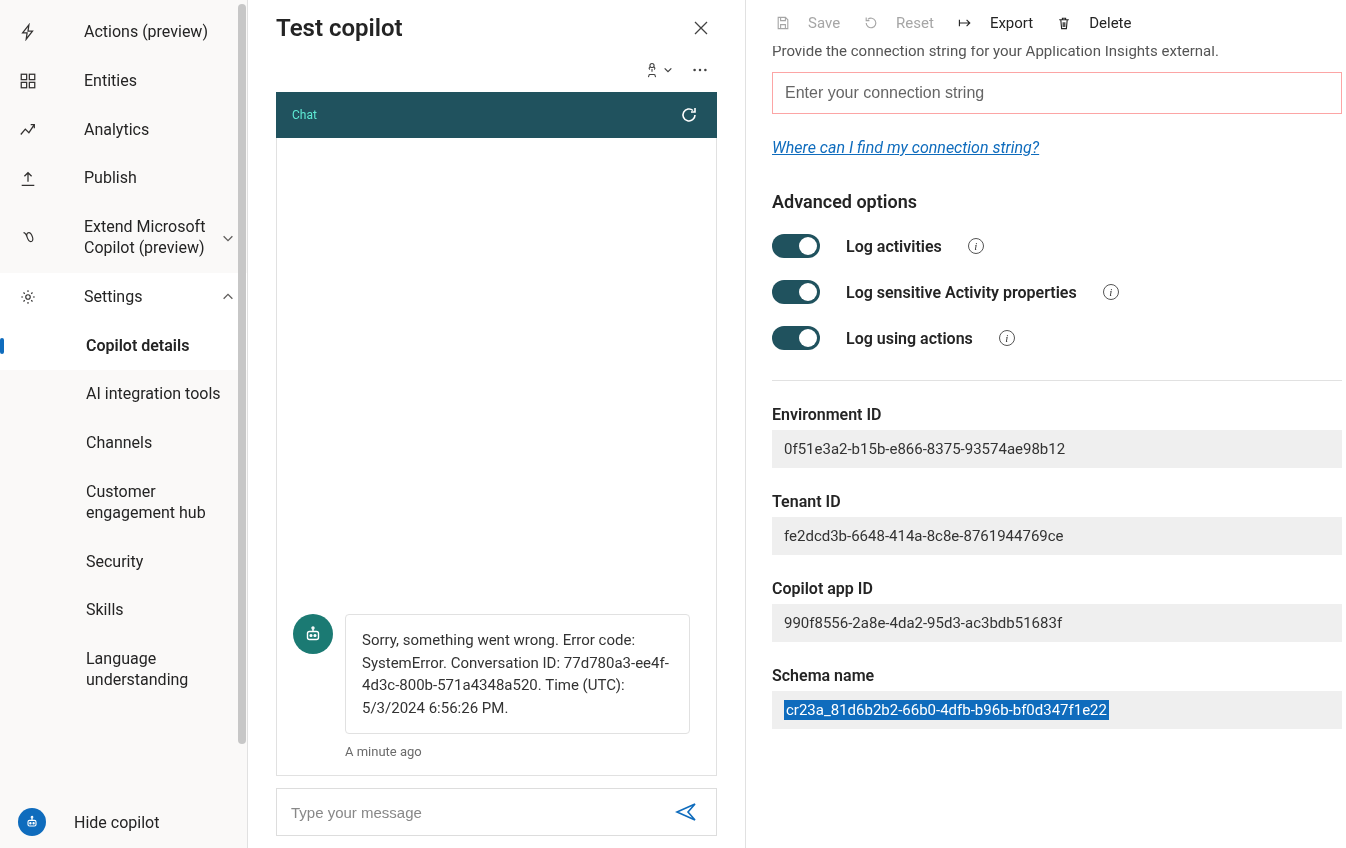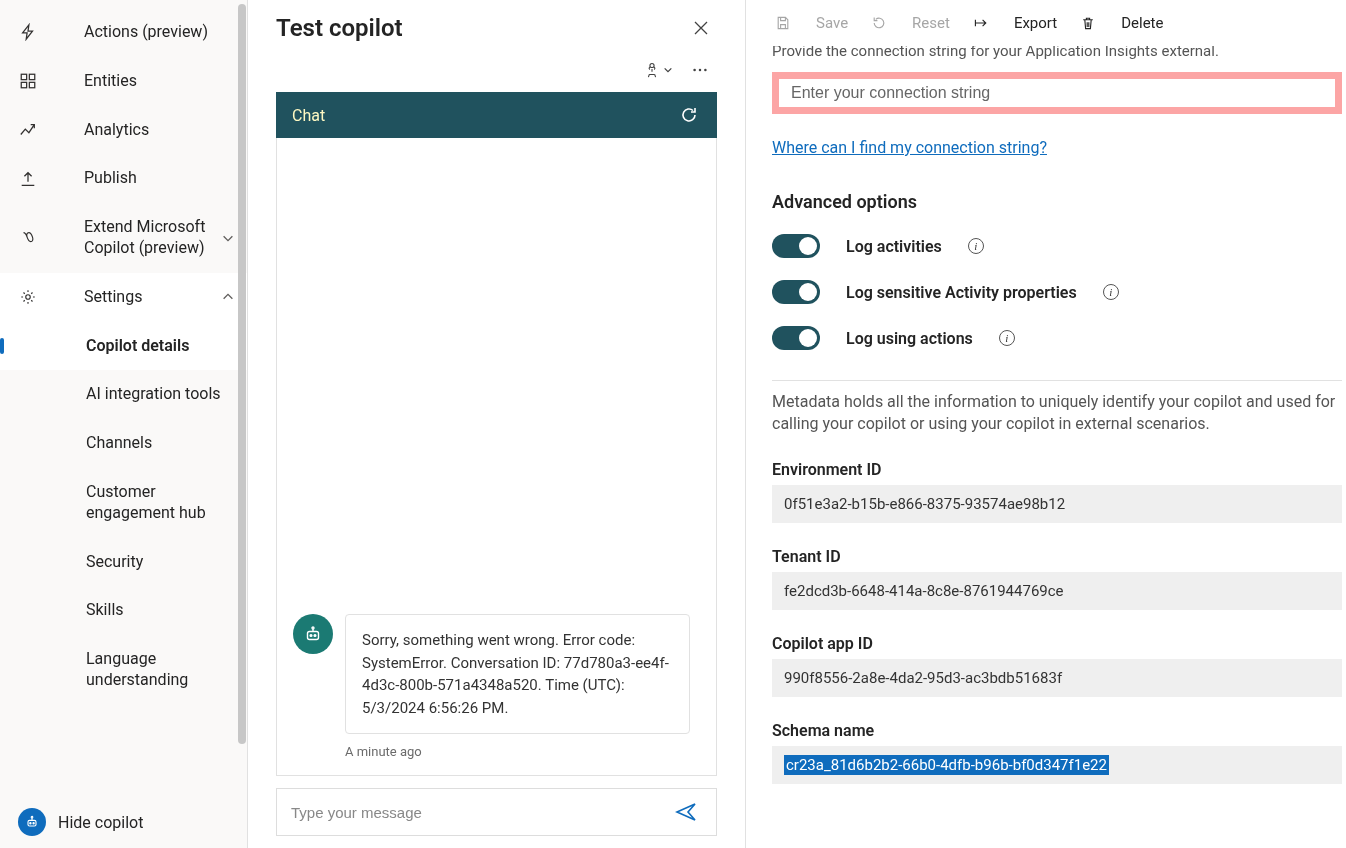--- a/index.html
+++ b/index.html
@@ -82,21 +82,21 @@
     width:4px;
     background:#0f6cbd;
     border-radius:2px;
   }
   .nav-item.active .label { font-weight: 600; }
   .nav-item.white-bg { background:#fff; }
 
   .hide-copilot {
     display:flex;
     align-items:center;
-    gap:12px;
+    gap:28px;
     padding: 12px 18px;
     font-size:16px;
     color:#242424;
     cursor:pointer;
   }
   .hide-copilot .circle-icon {
     width:28px;height:28px;border-radius:50%;
     background:#0f6cbd;color:#fff;
     display:flex;align-items:center;justify-content:center;
     font-size:15px;
@@ -142,27 +142,27 @@
   }
   .chat-wrap {
     flex:1;
     display:flex;
     flex-direction:column;
     padding: 0 28px 12px 28px;
     min-height:0;
   }
   .chat-header {
     background:#20525e;
-    color:#fef9c3;
+    color:#5eead4;
     height:46px;
     display:flex;
     align-items:center;
     justify-content:space-between;
     padding: 0 16px;
-    font-size:16px;
+    font-size:12px;
   }
   .chat-header .reload {
     width:24px;height:24px;
     display:flex;align-items:center;justify-content:center;
     cursor:pointer;
     color:#fff;
   }
   .chat-body {
     flex:1;
     border:1px solid #e1e1e1;
@@ -231,53 +231,54 @@
     padding-left: 22px;
   }
   .cmdbar {
     display:flex;
     gap:22px;
     align-items:center;
     height:46px;
     padding: 0 6px;
   }
   .cmdbtn {
-    display:flex;align-items:center;gap:24px;
+    display:flex;align-items:center;gap:16px;
     font-size:15px;
     cursor:pointer;
   }
   .cmdbtn.disabled { color:#a6a6a6; cursor:default; }
   .cmdbtn .cicon { width:18px;height:18px;display:flex;align-items:center;justify-content:center; }
   .content-body {
     flex:1;
     overflow:hidden;
     padding: 0 4px 12px 4px;
   }
   .truncated-desc {
     color:#555;font-size:15px;
     white-space:nowrap;overflow:hidden;text-overflow:clip;
     margin-top:-4px;
   }
   .cs-input {
     width:100%;
     height:42px;
-    border:7px solid #fca5a5;
+    border:1px solid #fca5a5;
     padding:0 12px;
     font-size:16px;
     margin-top:12px;
     color:#333;
   }
   .cs-input::placeholder { color:#666; }
   .link {
     color:#0f6cbd;
     text-decoration:underline;
     font-size:16px;
     display:inline-block;
     margin-top:24px;
     cursor:pointer;
+    font-style:italic;
   }
   .section-sub {
     font-size:18px;
     font-weight:600;
     margin-top:34px;
   }
   .toggle-row {
     display:flex;
     align-items:center;
     gap:26px;
@@ -566,21 +567,20 @@
       <span class="info-icon">i</span>
     </div>
     <div class="toggle-row">
       <div class="toggle"></div>
       <span>Log using actions</span>
       <span class="info-icon">i</span>
     </div>
 
     <hr class="divider">
 
-    <div class="metadata-desc">Metadata holds all the information to uniquely identify your copilot and used for calling your copilot or using your copilot in external scenarios.</div>
 
     <div class="field-label">Environment ID</div>
     <div class="field-box">0f51e3a2-b15b-e866-8375-93574ae98b12</div>
 
     <div class="field-label">Tenant ID</div>
     <div class="field-box">fe2dcd3b-6648-414a-8c8e-8761944769ce</div>
 
     <div class="field-label">Copilot app ID</div>
     <div class="field-box">990f8556-2a8e-4da2-95d3-ac3bdb51683f</div>
 

